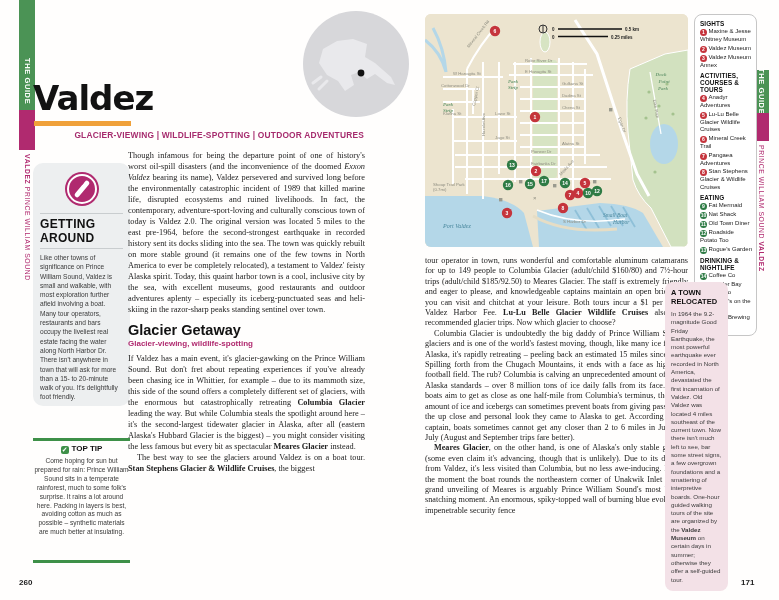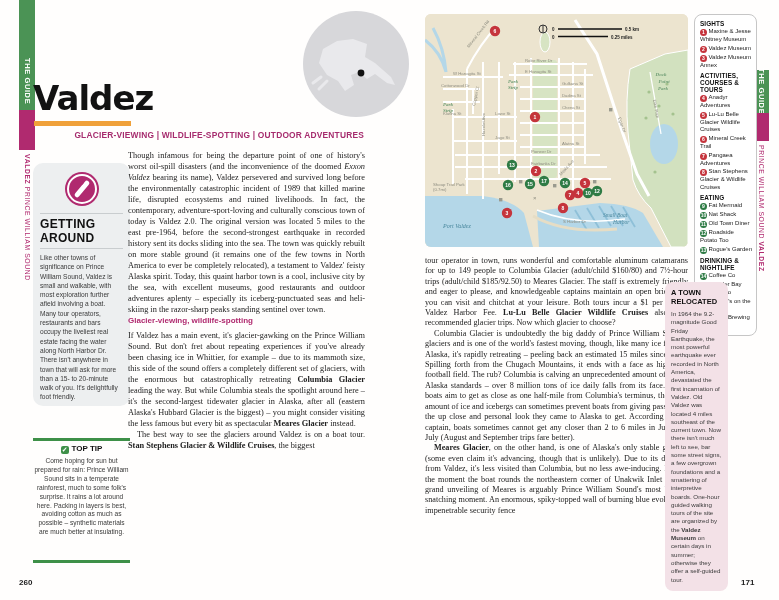--- a/index.html
+++ b/index.html
@@ -137,20 +137,21 @@
 
   <div class="abs tiprule" style="left:33px;top:438px;width:97px;"></div>
   <div class="abs tip-head" style="left:33px;top:444px;width:97px;">
     <span class="tip-check">✓</span><span>TOP TIP</span>
   </div>
   <div class="abs tiptext" style="left:33px;top:457px;width:97px;">Come hoping for sun but prepared for rain: Prince William Sound sits in a temperate rainforest, much to some folk's surprise. It rains a lot around here. Packing in layers is best, avoiding cotton as much as possible – synthetic materials are much better at insulating.</div>
   <div class="abs tiprule" style="left:33px;top:560px;width:97px;"></div>
 
   <div class="abs serif col-left" style="left:128px;top:150px;width:237px;">
     <p><span>Though infamous for being the departure point of one of history's worst oil-spill disasters (and the inconvenience of the doomed </span><span class="i">Exxon Valdez</span><span> bearing its name), Valdez persevered and survived long before the environmentally catastrophic incident of 1989 that killed marine life, disrupted ecosystems and ruined livelihoods. In fact, the contemporary, adventure-sport-loving and culturally conscious town of today is Valdez 2.0. The original version was located 5 miles to the east pre-1964, before the second-strongest earthquake in recorded history sent its docks sliding into the sea. The town was quickly rebuilt on more stable ground (it remains one of the few towns in North America to ever be completely relocated), a testament to Valdez' feisty Alaska spirit. Today, this quaint harbor town is a cool, inclusive city by the sea, with excellent museums, good restaurants and outdoor adventures aplenty – especially its iceberg-punctuated seas and heli-skiing in the razor-sharp peaks standing sentinel over town.</span></p>
+    <h2 class="sec-head">Glacier Getaway</h2>
     <div class="sec-sub">Glacier-viewing, wildlife-spotting</div>
     <p><span>If Valdez has a main event, it's glacier-gawking on the Prince William Sound. But don't fret about repeating experiences if you've already been chasing ice in Whittier, for example – due to its mammoth size, this side of the sound offers a completely different set of glaciers, with the enormous but catastrophically retreating </span><span class="b">Columbia Glacier</span><span> leading the way. But while Columbia steals the spotlight around here – it's the second-largest tidewater glacier in Alaska, after all (eastern Alaska's Hubbard Glacier is the biggest) – you might consider visiting the less famous but every bit as spectacular </span><span class="b">Meares Glacier</span><span> instead.</span></p>
     <p class="indent"><span>The best way to see the glaciers around Valdez is on a boat tour. </span><span class="b">Stan Stephens Glacier &amp; Wildlife Cruises</span><span>, the biggest</span></p>
   </div>
 
   <div class="abs mapwrap" style="left:425px;top:14px;width:263px;height:233px;">
     <svg width="263" height="233" viewBox="0 0 263 233">
       <rect x="0" y="0" width="263" height="233" fill="#ece4cf"></rect>
 
       <path d="M0,26 Q16,38 21,58 M8,14 Q19,34 21,58" stroke="#b4d7e8" stroke-width="3" fill="none"></path>

